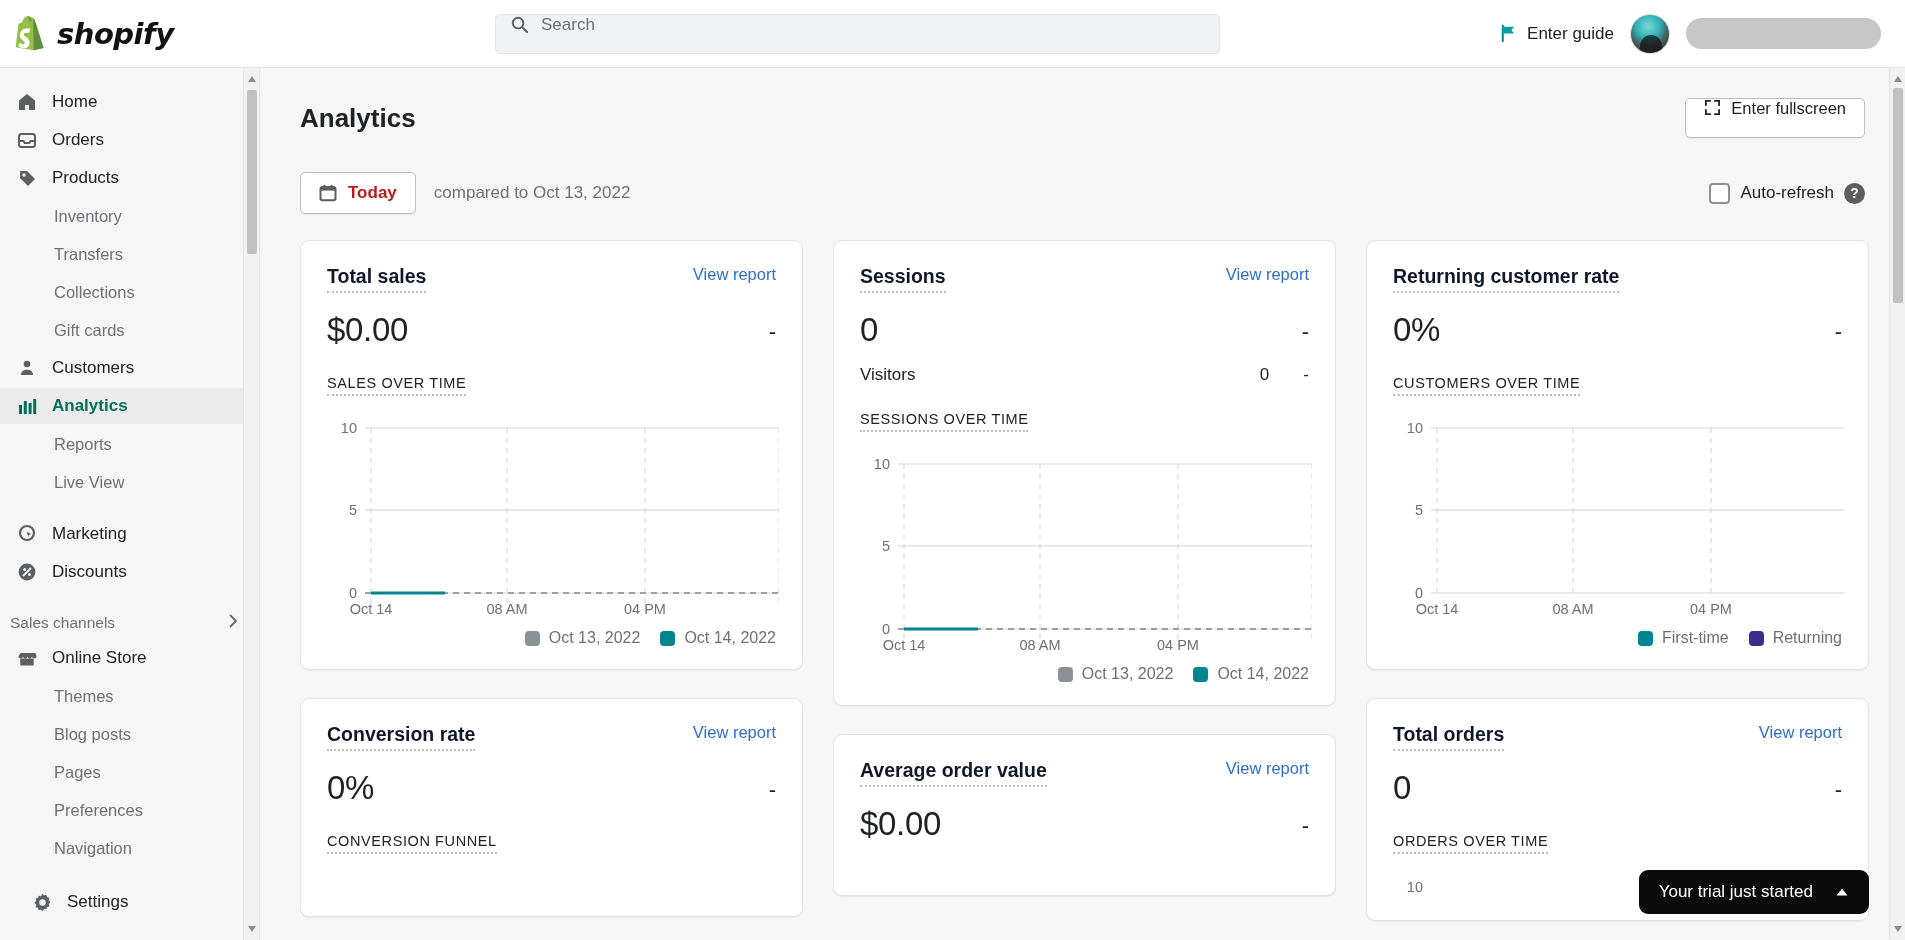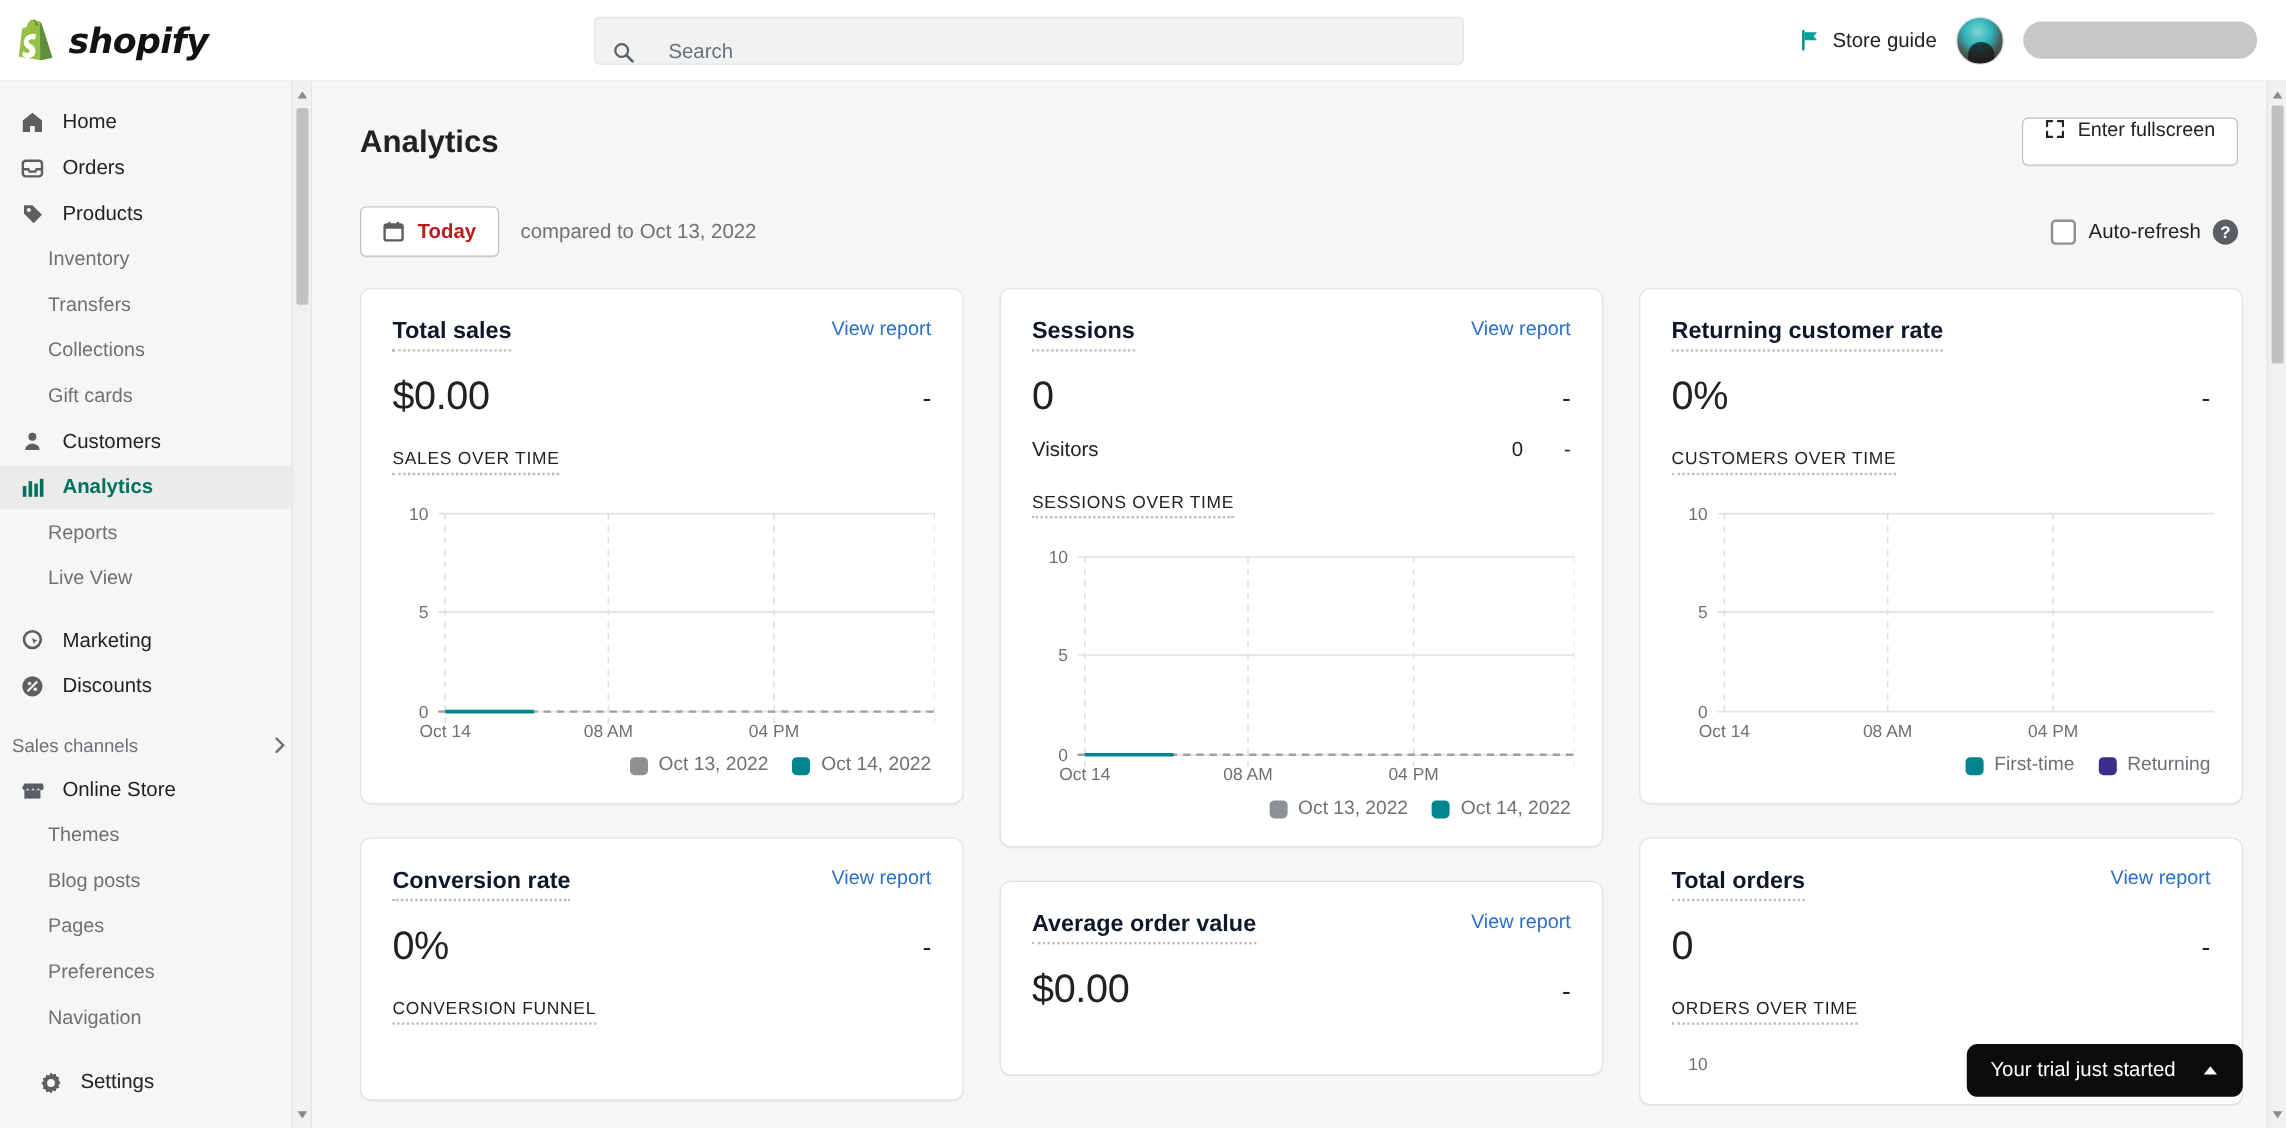--- a/index.html
+++ b/index.html
@@ -19,21 +19,21 @@
     display: flex; align-items: center;
     position: relative;
   }
   .brand { display: flex; align-items: center; gap: 9px; padding-left: 14px; width: 270px; }
   .brand-logo { width: 34px; height: 36px; }
   .brand-word { font-size: 29px; font-weight: 700; font-style: italic; letter-spacing: -0.5px; color: #121212; font-family: "DejaVu Sans", sans-serif; }
 
   .search-wrap { position: absolute; left: 495px; width: 725px; }
   .search-box {
     height: 40px; background: #f1f2f3; border: 1px solid #e1e3e5;
-    border-radius: 5px; display: flex; align-items: flex-end; gap: 28px; padding: 0 14px;
+    border-radius: 5px; display: flex; align-items: flex-start; gap: 12px; padding: 0 14px;
   }
   .search-box .ph { color: #6d7175; font-size: 17px; }
 
   .top-right { position: absolute; right: 24px; display: flex; align-items: center; gap: 16px; }
   .setup-guide { display: flex; align-items: center; gap: 9px; font-size: 17px; color: #202223; cursor: pointer; }
   .avatar {
     width: 40px; height: 40px; border-radius: 50%; overflow: hidden;
     background: radial-gradient(circle at 45% 30%, #7fd6d6 0%, #2fb2b8 35%, #4a5a58 60%, #2a2a28 100%);
     border: 1px solid #d8dadd; flex: none; position: relative;
   }
@@ -51,21 +51,21 @@
     width: 260px; background: #f6f6f7; border-right: 1px solid #e1e3e5;
     height: 872px; position: relative; padding-top: 16px;
     display: flex; flex-direction: column;
   }
   .nav { flex: 1; overflow: hidden; }
   .nav-item {
     display: flex; align-items: center; gap: 14px;
     height: 36px; padding-left: 16px; margin: 0 0 2px 0;
     font-size: 17px; color: #202223; cursor: pointer; border-radius: 0;
   }
-  .nav-item.sub { padding-left: 40px; color: #6d7175; font-size: 16.5px; height: 36px; }
+  .nav-item.sub { padding-left: 54px; color: #6d7175; font-size: 16.5px; height: 36px; }
   .nav-item.active { background: #ebebeb; color: #00715a; font-weight: 600; }
   .nav-item .ico { width: 22px; height: 22px; display: flex; align-items: center; justify-content: center; flex: none; }
   .nav-gap { height: 14px; }
   .section-head {
     display: flex; align-items: center; justify-content: space-between;
     padding: 0 18px 0 10px; height: 34px; color: #6d7175; font-size: 15.5px; cursor: pointer;
   }
   .sidebar-bottom { padding-bottom: 18px; padding-left: 15px; }
   .sb-scroll {
     position: absolute; right: 0; top: 0; width: 16px; height: 872px;
@@ -182,21 +182,21 @@
       <span class="ph">Search</span>
     </div>
   </div>
 
   <div class="top-right">
     <div class="setup-guide">
       <svg width="19" height="19" viewBox="0 0 20 20">
         <path d="M4 2v16" stroke="#008f8f" stroke-width="2.2" stroke-linecap="round"></path>
         <path d="M5 3h11l-3 3.5L16 10H5z" fill="#00a0a0"></path>
       </svg>
-      <span>Store guide</span>
+      <span>Enter guide</span>
     </div>
     <div class="avatar"></div>
     <div class="redacted"></div>
   </div>
 </div>
 
 <div class="shell">
 
   <nav class="sidebar">
     <div class="nav">

